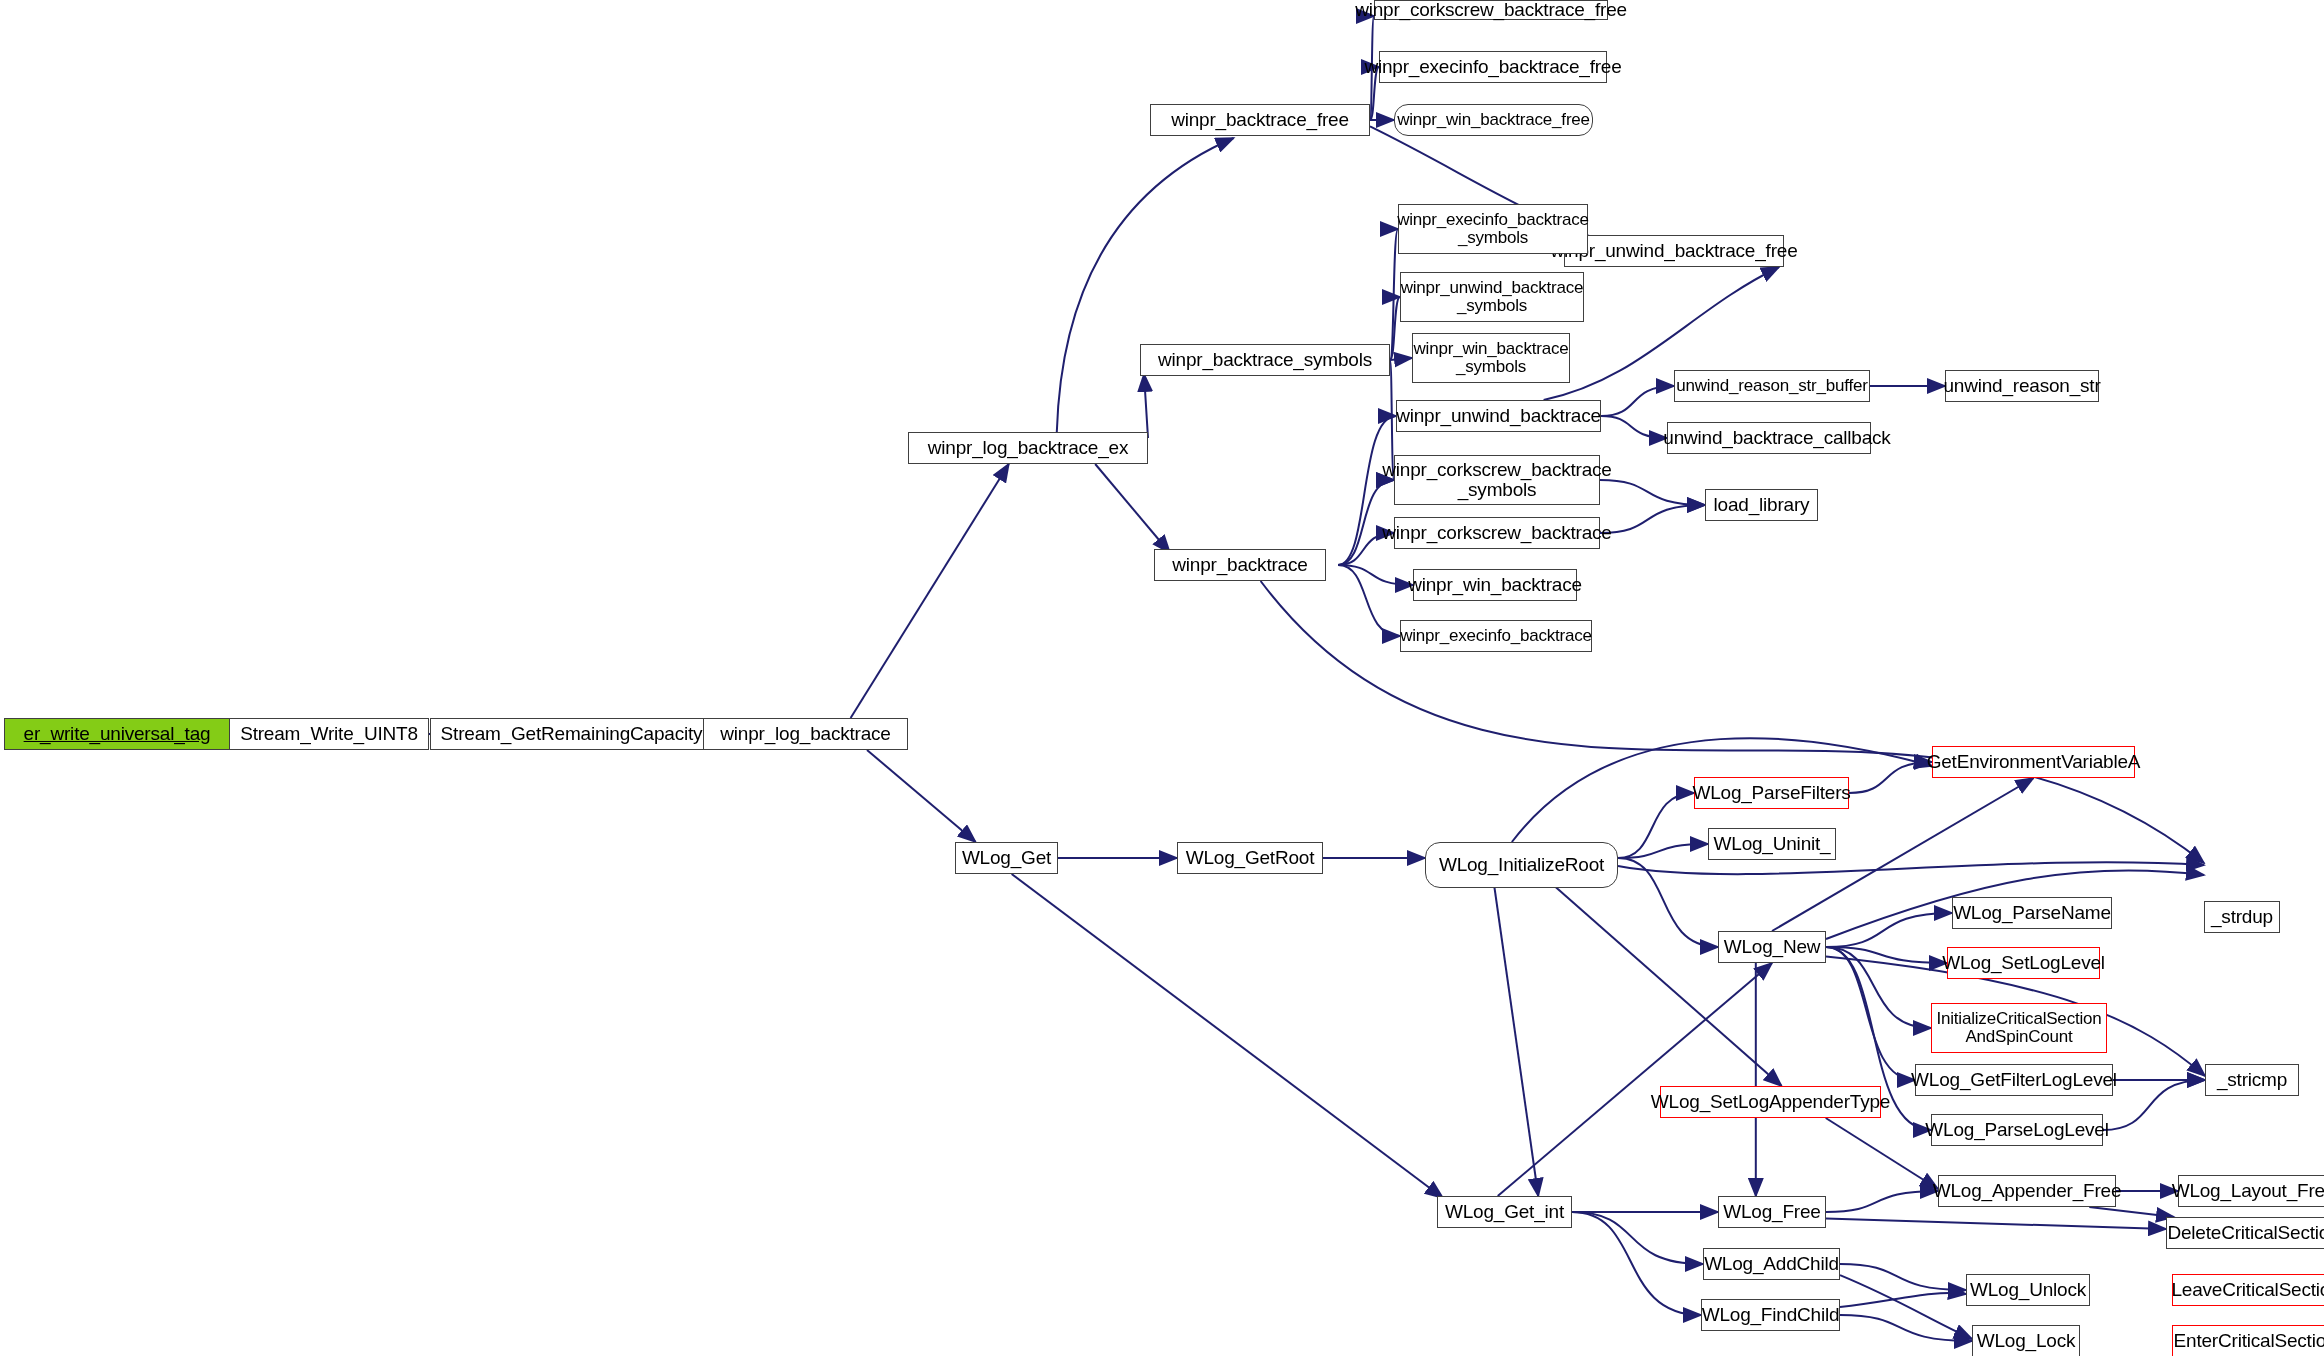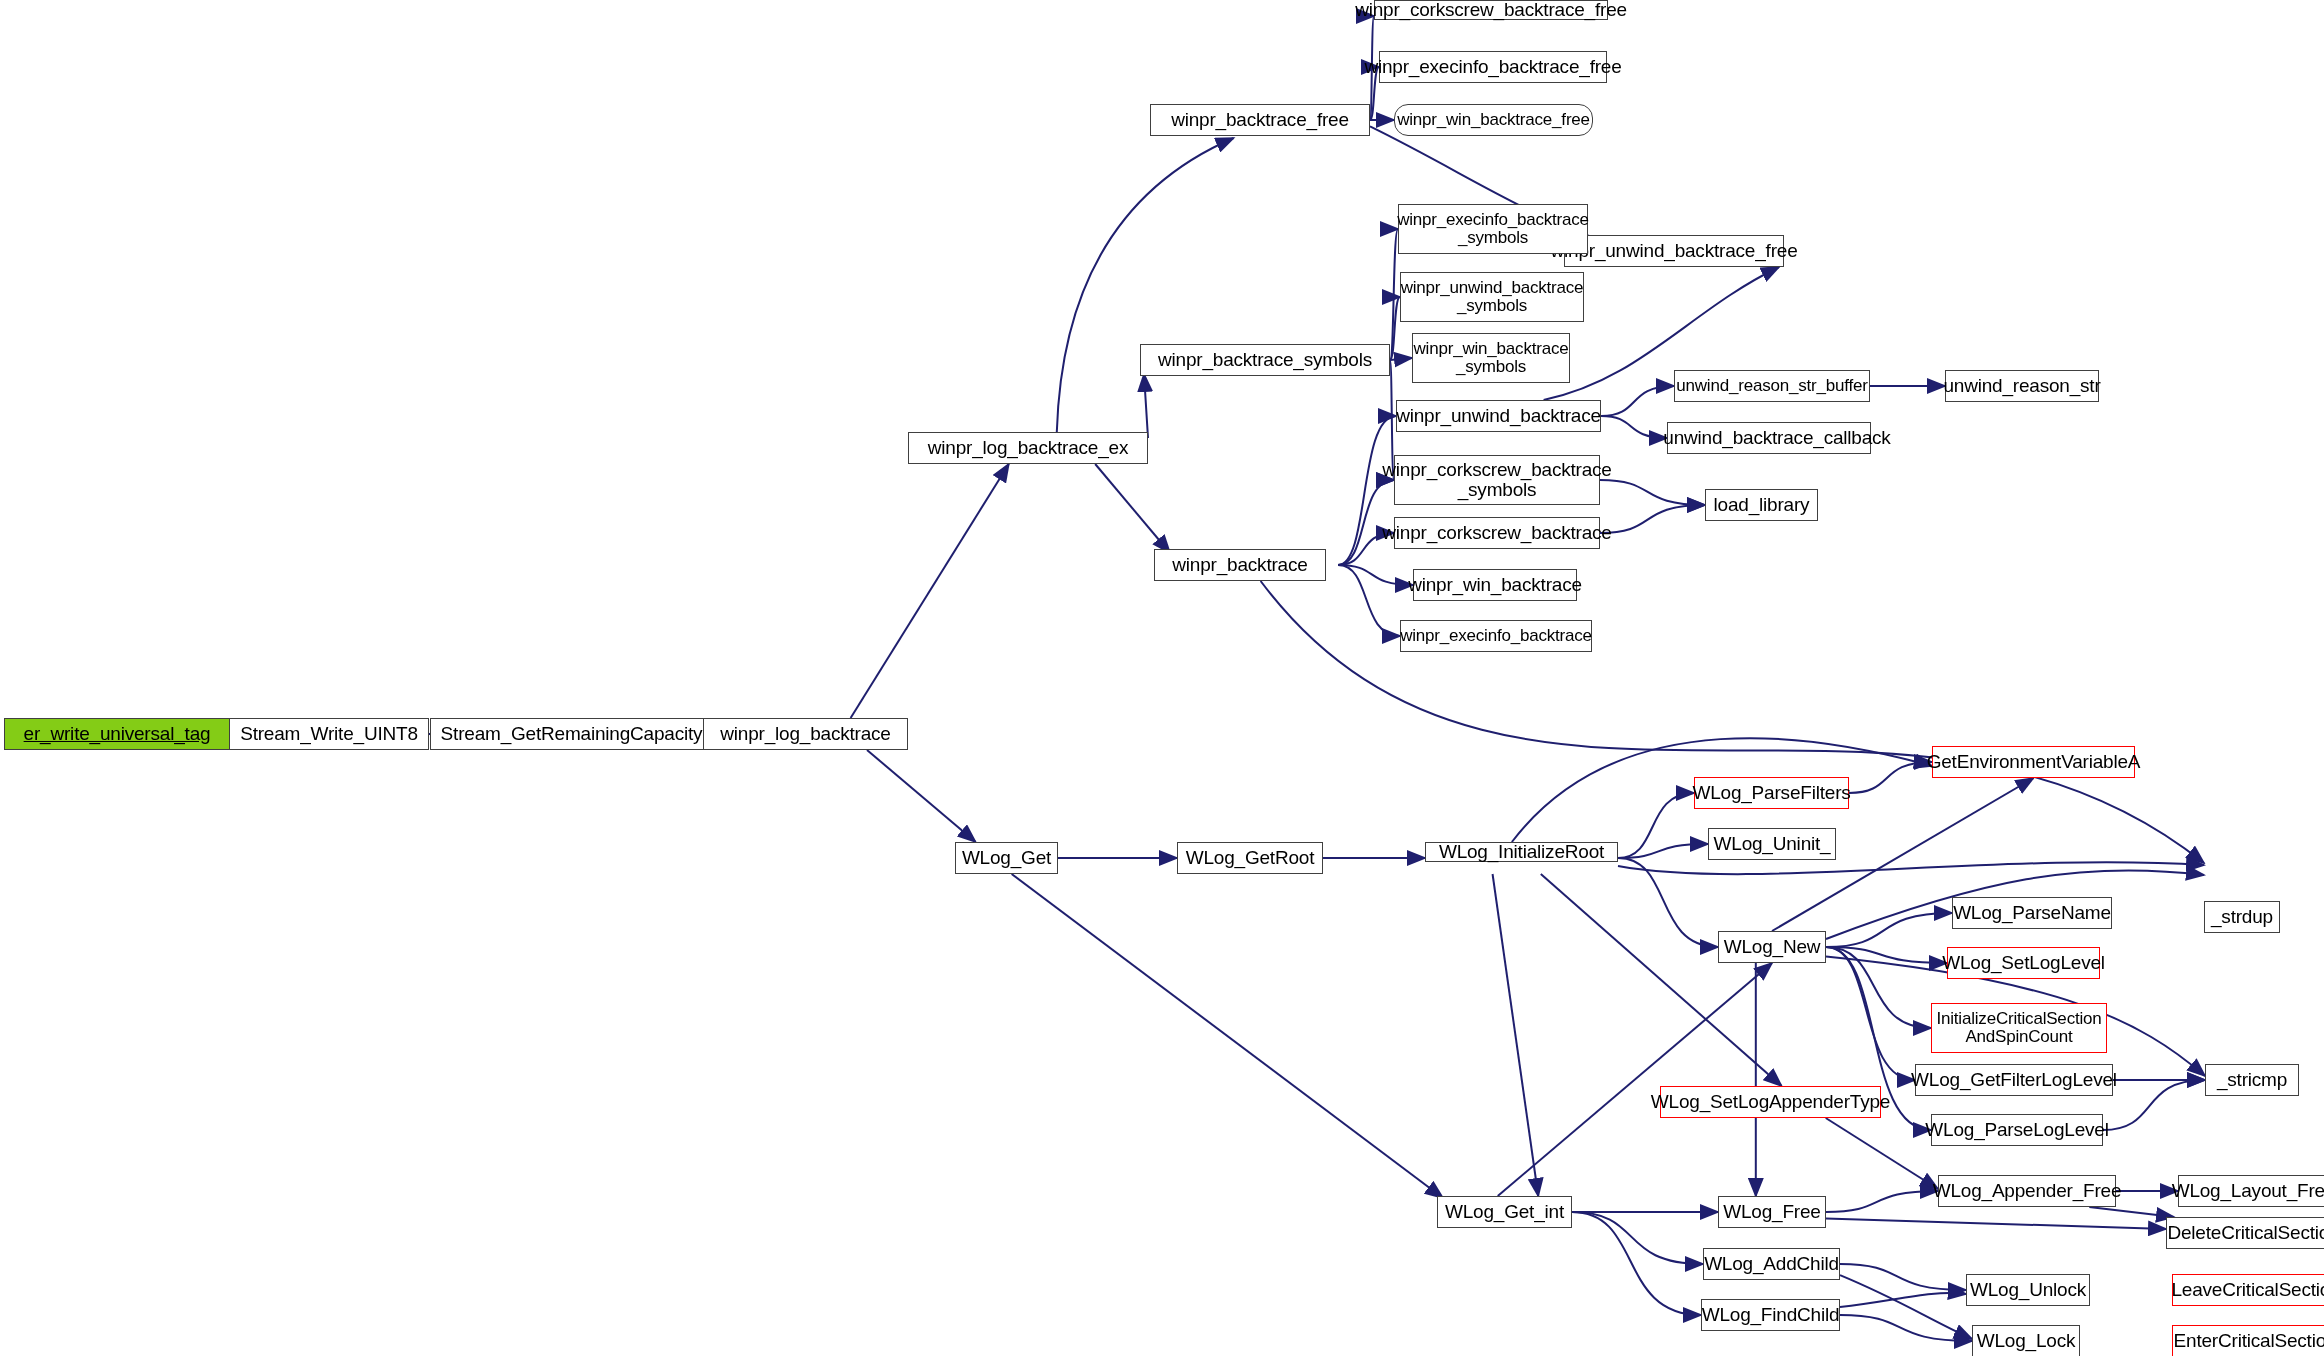--- a/index.html
+++ b/index.html
@@ -114,21 +114,21 @@
 _symbols</span></div>
       <div class="node" style="left: 1394px; top: 517px; width: 206px; height: 32px;"><span>winpr_corkscrew_backtrace</span></div>
       <div class="node" style="left: 1413px; top: 569px; width: 164px; height: 32px;"><span>winpr_win_backtrace</span></div>
       <div class="node" style="left: 1400px; top: 620px; width: 192px; height: 32px;"><span style="font-size: 17px;">winpr_execinfo_backtrace</span></div>
       <div class="node" style="left: 1674px; top: 370px; width: 196px; height: 32px;"><span style="font-size: 17px;">unwind_reason_str_buffer</span></div>
       <div class="node" style="left: 1945px; top: 370px; width: 154px; height: 32px;"><span>unwind_reason_str</span></div>
       <div class="node" style="left: 1667px; top: 422px; width: 204px; height: 32px; padding-left: 16px;"><span>unwind_backtrace_callback</span></div>
       <div class="node" style="left: 1705px; top: 489px; width: 113px; height: 32px;"><span>load_library</span></div>
       <div class="node" style="left: 955px; top: 842px; width: 103px; height: 32px;"><span>WLog_Get</span></div>
       <div class="node" style="left: 1177px; top: 842px; width: 146px; height: 32px;"><span>WLog_GetRoot</span></div>
-      <div class="node" style="left: 1425px; top: 842px; width: 193px; height: 20px;"><span>WLog_InitializeRoot</span></div>
+      <div class="node" style="left: 1425px; top: 842px; width: 193px; height: 46px; border-radius: 15px;"><span>WLog_InitializeRoot</span></div>
       <div class="node red" style="left: 1932px; top: 746px; width: 203px; height: 32px;"><span>GetEnvironmentVariableA</span></div>
       <div class="node red" style="left: 1694px; top: 777px; width: 155px; height: 32px;"><span>WLog_ParseFilters</span></div>
       <div class="node" style="left: 1708px; top: 828px; width: 128px; height: 32px;"><span>WLog_Uninit_</span></div>
       <div class="node" style="left: 2204px; top: 901px; width: 76px; height: 32px;"><span>_strdup</span></div>
       <div class="node" style="left: 1952px; top: 897px; width: 160px; height: 32px;"><span>WLog_ParseName</span></div>
       <div class="node" style="left: 1718px; top: 931px; width: 108px; height: 32px;"><span>WLog_New</span></div>
       <div class="node red" style="left: 1947px; top: 947px; width: 153px; height: 32px;"><span>WLog_SetLogLevel</span></div>
       <div class="node red" style="left: 1931px; top: 1003px; width: 176px; height: 50px;"><span style="font-size: 17px;">InitializeCriticalSection
 AndSpinCount</span></div>
       <div class="node" style="left: 1915px; top: 1064px; width: 198px; height: 32px;"><span>WLog_GetFilterLogLevel</span></div>

